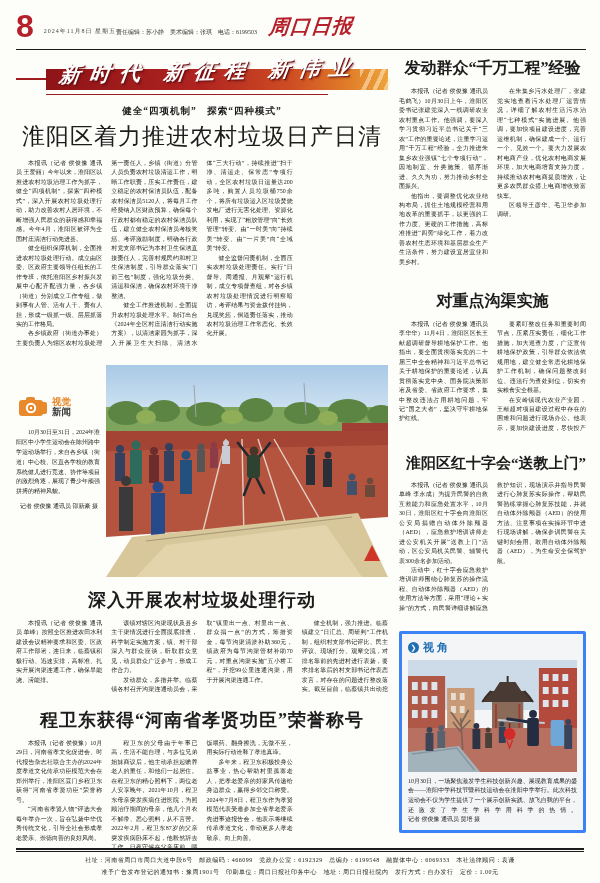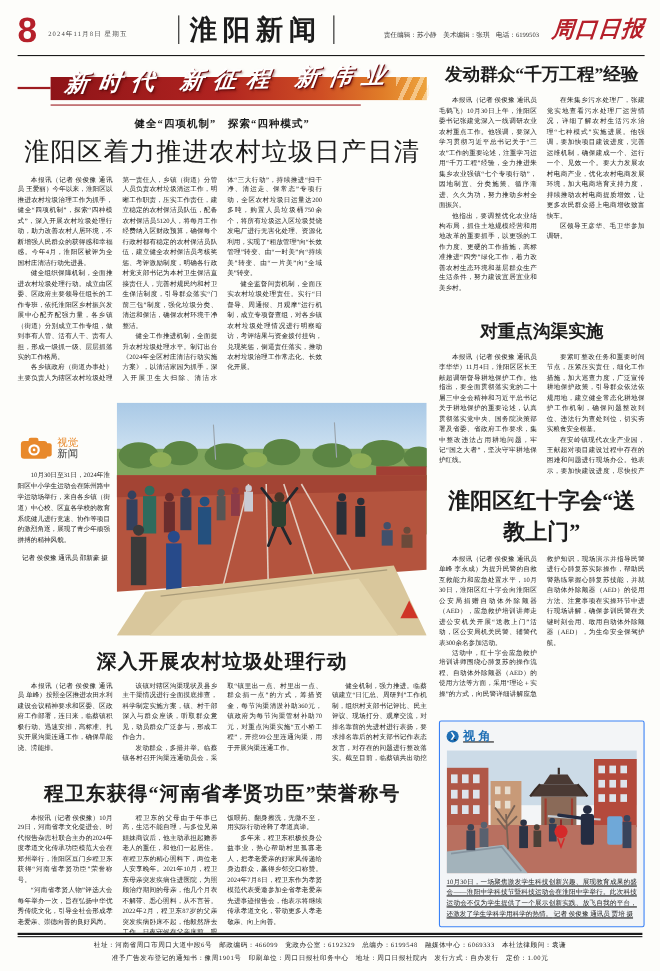--- a/index.html
+++ b/index.html
@@ -46,44 +46,44 @@
               column-gap:9px; column-fill:auto; overflow:hidden; margin-top:7px; }
   .bodytext p { text-indent:2em; }
   .cols4 { column-count:4; }
   .cols2 { column-count:2; }
   .h-main-body { height:198px; }
 
   
   .photo-sec { display:flex; gap:6px; margin-top:8px; }
   .photo-side { width:84px; }
   .badge { display:flex; align-items:center; gap:4px; margin:30px 0 10px 2px; }
-  .badge-txt { line-height:1.05; font-weight:normal; font-size:9.5px;
+  .badge-txt { line-height:1.05; font-weight:bold; font-size:9.5px;
                font-family:"Liberation Sans","DejaVu Sans",sans-serif; }
   .badge-t1 { color:#e8892b; } .badge-t2 { color:#3a3a3a;text-align:center; }
   .photo-caption { font-size:6px; line-height:1.65; text-align:justify; }
   .photo-caption p { text-indent:2em; }
   .photo-credit { font-size:6px; margin-top:5px; text-align:right; padding-right:2px; }
   .photo-main { width:282px; height:212px; overflow:hidden; }
 
   .sub-headline { text-align:center; font-size:18px; font-weight:bold; letter-spacing:1px; margin-top:11px; }
   .h-linc-body { height:78px; }
   .h-cwd-body { height:118px; }
 
   
   .r-headline { text-align:center; font-weight:bold; font-size:16px; line-height:1.4; }
   .r-headline .l2 { letter-spacing:4px; }
   .r-art1-body { height:190px; margin-top:8px; }
   .r-art2-head { margin-top:13px; }
   .r-art2-body { height:121px; margin-top:7px; }
-  .r-art3-head { font-size:20px; letter-spacing:0; }
+  .r-art3-head { margin-top:12px; font-size:15px; letter-spacing:0;text-align:right; }
   .r-art3-body { height:140px; margin-top:7px; }
 
   
-  .shijiao { margin-top:10px; background:#f3f5f7; border:1px solid #3b82f6; border-radius:2px;
-             padding:6px 6px 5px 6px;text-decoration:underline; }
+  .shijiao { margin-top:10px; background:#f3f5f7; border:3px solid #3b82f6; border-radius:2px;
+             padding:6px 6px 5px 6px; }
   .sj-head { display:flex; align-items:center; gap:4px; margin-bottom:5px; }
   .sj-icon { width:11px; height:11px; border-radius:50%; background:#1f6fb5; color:#fff;
              font-size:7px; line-height:11px; text-align:center;
              font-family:"Liberation Sans","DejaVu Sans",sans-serif; }
   .sj-label { color:#1f6fb5; font-weight:bold; font-size:11px; letter-spacing:3px; }
   .sj-photo { width:100%; height:112px; overflow:hidden; }
   .sj-caption { font-size:6px; line-height:1.6; text-align:justify; margin-top:5px; }
   .sj-caption p { text-indent:2em; display:inline; }
   .sj-credit { font-size:6px; white-space:nowrap; }
 
@@ -94,25 +94,20 @@
                  margin-top:3px; }
 </style>
 </head>
 <body>
 
 <div class="page">
 
   <div class="hdr">
     <div class="pagenum">8</div>
     <div class="hdr-date">2024年11月8日 星期五</div>
-    <div class="hdr-center">
-      <div class="hdr-bar"></div>
-      <div class="section-title">淮阳新闻</div>
-      <div class="hdr-bar"></div>
-    </div>
     <div class="hdr-editors">责任编辑：苏小静　美术编辑：张琪　电话：6199503</div>
     <div class="masthead">周口日报</div>
   </div>
   <div class="hdr-rule"></div>
 
   <div class="content">
 
     <div class="col-left">
 
       <div class="banner">

